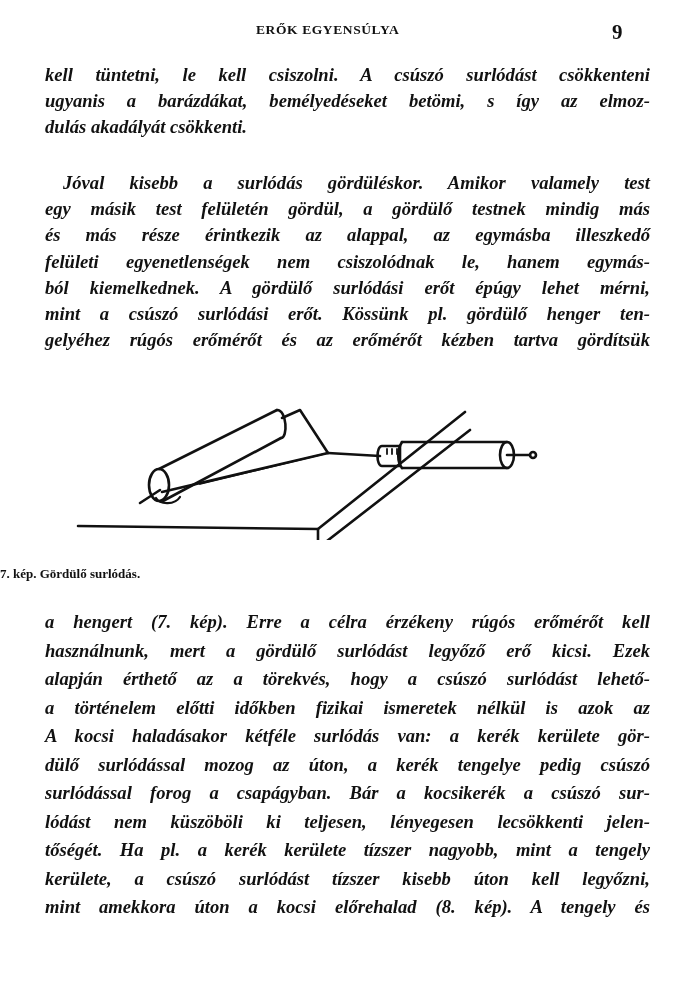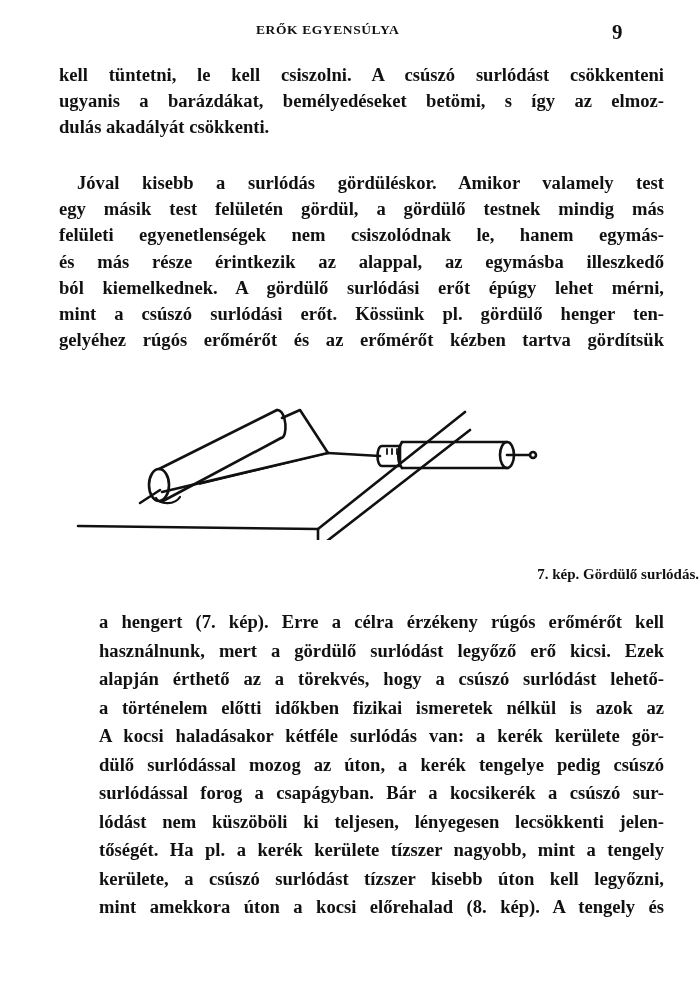--- a/index.html
+++ b/index.html
@@ -13,63 +13,64 @@
   }
   .running-title {
     position: absolute; left: 256px; top: 6px;
     font-size: 13.5px; letter-spacing: 0.6px; font-weight: bold;
   }
   .page-number {
     position: absolute; left: 612px; top: 4px;
     font-size: 21px; font-weight: bold;
   }
   .text-block {
-    position: absolute; left: 59px; width: 605px;
+    position: absolute; left: 45px; width: 605px;
     font-size: 18.6px; line-height: 26.2px; font-weight: bold;
     text-align: justify;
+    font-style: italic;
   }
   .line {
     display: block; white-space: nowrap; text-align: justify;
     text-align-last: justify; height: 26.2px;
   }
   .line.last { text-align-last: left; }
   .line.indent { padding-left: 18px; }
   .spaced { letter-spacing: 5.5px; }
   #block1 { top: 62px; }
   #block2 { top: 170px; }
   #block3 { top: 608px; line-height: 28.5px; }
-  #block3 .line { height: 28.5px; margin-left: 40px; }
+  #block3 .line { height: 28.5px; }
   .figure {
     position: absolute; left: 60px; top: 380px; width: 580px; height: 160px;
   }
   .figure svg { display: block; }
   .caption {
-    position: absolute; left: 0; top: 566px; width: 699px; text-align: right;
-    font-size: 15px; font-weight: bold;
+    position: absolute; left: 0; top: 566px; width: 699px; text-align: left;
+    font-size: 13px; font-weight: bold;
   }
 </style>
 </head>
 <body>
 
 <div class="header">
   <span class="running-title">ERŐK EGYENSÚLYA</span>
   <span class="page-number">9</span>
 </div>
 
 <div class="text-block" id="block1">
   <span class="line">kell tüntetni, le kell csiszolni. A csúszó surlódást csökkenteni</span>
   <span class="line">ugyanis a barázdákat, bemélyedéseket betömi, s így az elmoz-</span>
   <span class="line last">dulás akadályát csökkenti.</span>
 </div>
 
 <div class="text-block" id="block2">
   <span class="line indent">Jóval kisebb a surlódás gördüléskor. Amikor valamely test</span>
   <span class="line">egy másik test felületén gördül, a gördülő testnek mindig más</span>
+  <span class="line">és más része érintkezik az alappal, az egymásba illeszkedő</span>
   <span class="line">felületi egyenetlenségek nem csiszolódnak le, hanem egymás-</span>
-  <span class="line">és más része érintkezik az alappal, az egymásba illeszkedő</span>
   <span class="line">ból kiemelkednek. A gördülő surlódási erőt épúgy lehet mérni,</span>
   <span class="line">mint a csúszó surlódási erőt. Kössünk pl. gördülő henger ten-</span>
   <span class="line">gelyéhez rúgós erőmérőt és az erőmérőt kézben tartva gördítsük</span>
 </div>
 
 <div class="figure">
   <svg width="580" height="160" viewBox="0 0 580 160" fill="none" stroke="#111" stroke-width="2.6" stroke-linecap="round" stroke-linejoin="round">
 
     <g>
       <path d="M18 146 L258 149 L258 170"></path>

